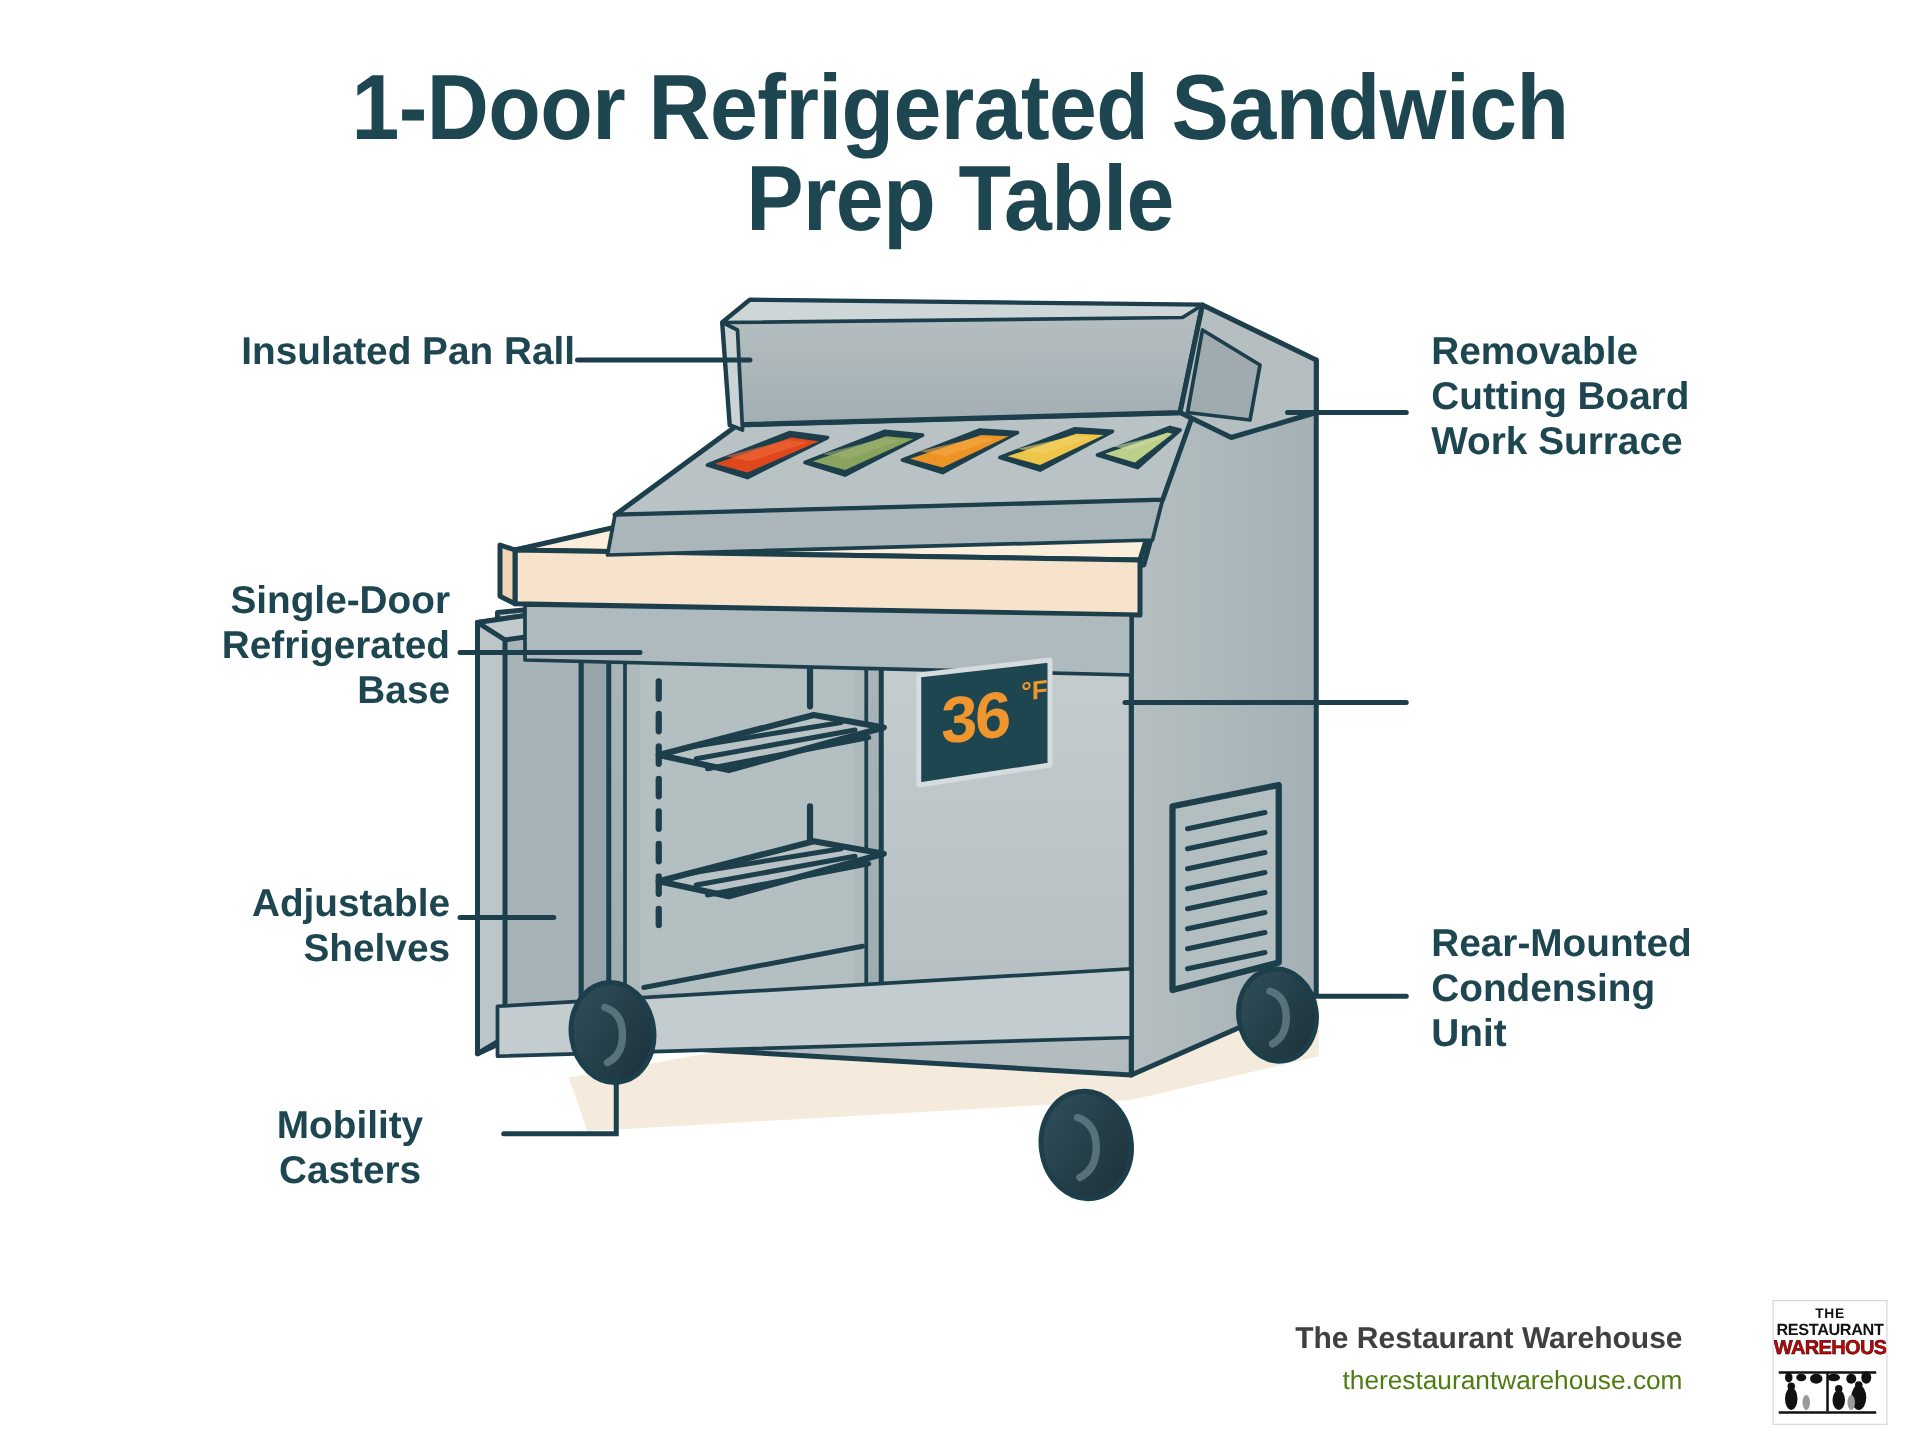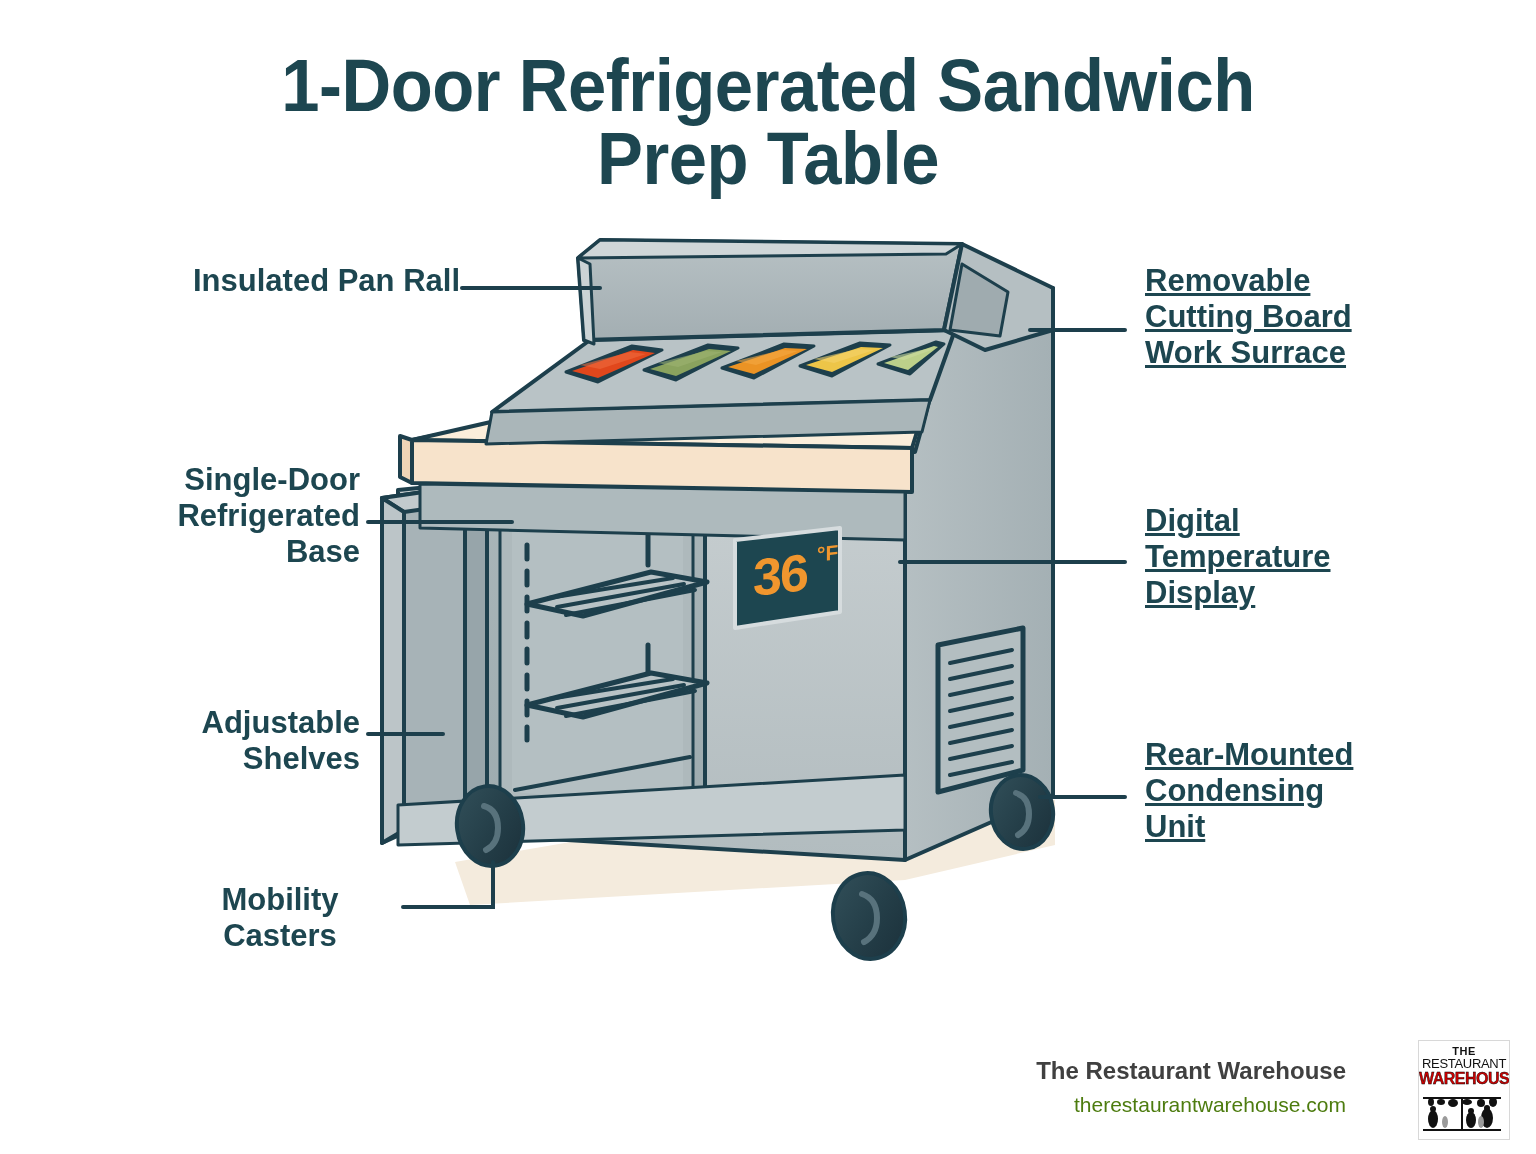--- a/index.html
+++ b/index.html
@@ -35,21 +35,21 @@
   
   .callout{
     position:absolute;
     color:#1d4650;
     font-weight:700;
     font-size:31px;
     line-height:1.16;
     white-space:pre-line;
   }
   .callout.right-align{ text-align:right; }
-  .callout.left-align{ text-align:left;text-decoration:underline; }
+  .callout.left-align{ text-align:left; }
   .callout.center-align{ text-align:center; }
 
   
   .footer-brand{
     position:absolute;
     right:190px; top:1057px;
     text-align:right;
     color:#404040;
     font-weight:700;
     font-size:24px;
@@ -72,21 +72,21 @@
     border:1px solid #d8d8d8;
     box-sizing:border-box;
     overflow:hidden;
     text-align:center;
   }
   .logo .l1{
     font-size:11px;font-weight:700;color:#111;letter-spacing:0.5px;
     margin-top:5px;line-height:1;
   }
   .logo .l2{
-    font-size:13px;font-weight:400;color:#111;letter-spacing:-0.3px;line-height:1.05;
+    font-size:13px;font-weight:700;color:#111;letter-spacing:-0.3px;line-height:1.05;
   }
   .logo .l3{
     font-size:16px;font-weight:700;color:#cc0000;letter-spacing:-0.5px;line-height:1.05;
     -webkit-text-stroke:0.4px #000;
   }
   .logo .scene{ margin-top:2px; }
 
   svg{ display:block; }
   #art{ position:absolute; left:0; top:0; }
 </style>
@@ -256,23 +256,20 @@
   <div class="callout right-align" style="left:60px; top:263px; width:400px;">Insulated Pan Rall</div>
 
   <div class="callout left-align" style="left:1145px; top:263px; width:380px;">Removable
 Cutting Board
 Work Surrace</div>
 
   <div class="callout right-align" style="left:20px; top:462px; width:340px;">Single-Door
 Refrigerated
 Base</div>
 
-  <div class="callout left-align" style="left:1145px; top:503px; width:380px;">Digital
-Temperature
-Display</div>
 
   <div class="callout right-align" style="left:20px; top:705px; width:340px;">Adjustable
 Shelves</div>
 
   <div class="callout left-align" style="left:1145px; top:737px; width:380px;">Rear-Mounted
 Condensing
 Unit</div>
 
   <div class="callout center-align" style="left:155px; top:882px; width:250px;">Mobility
 Casters</div>

